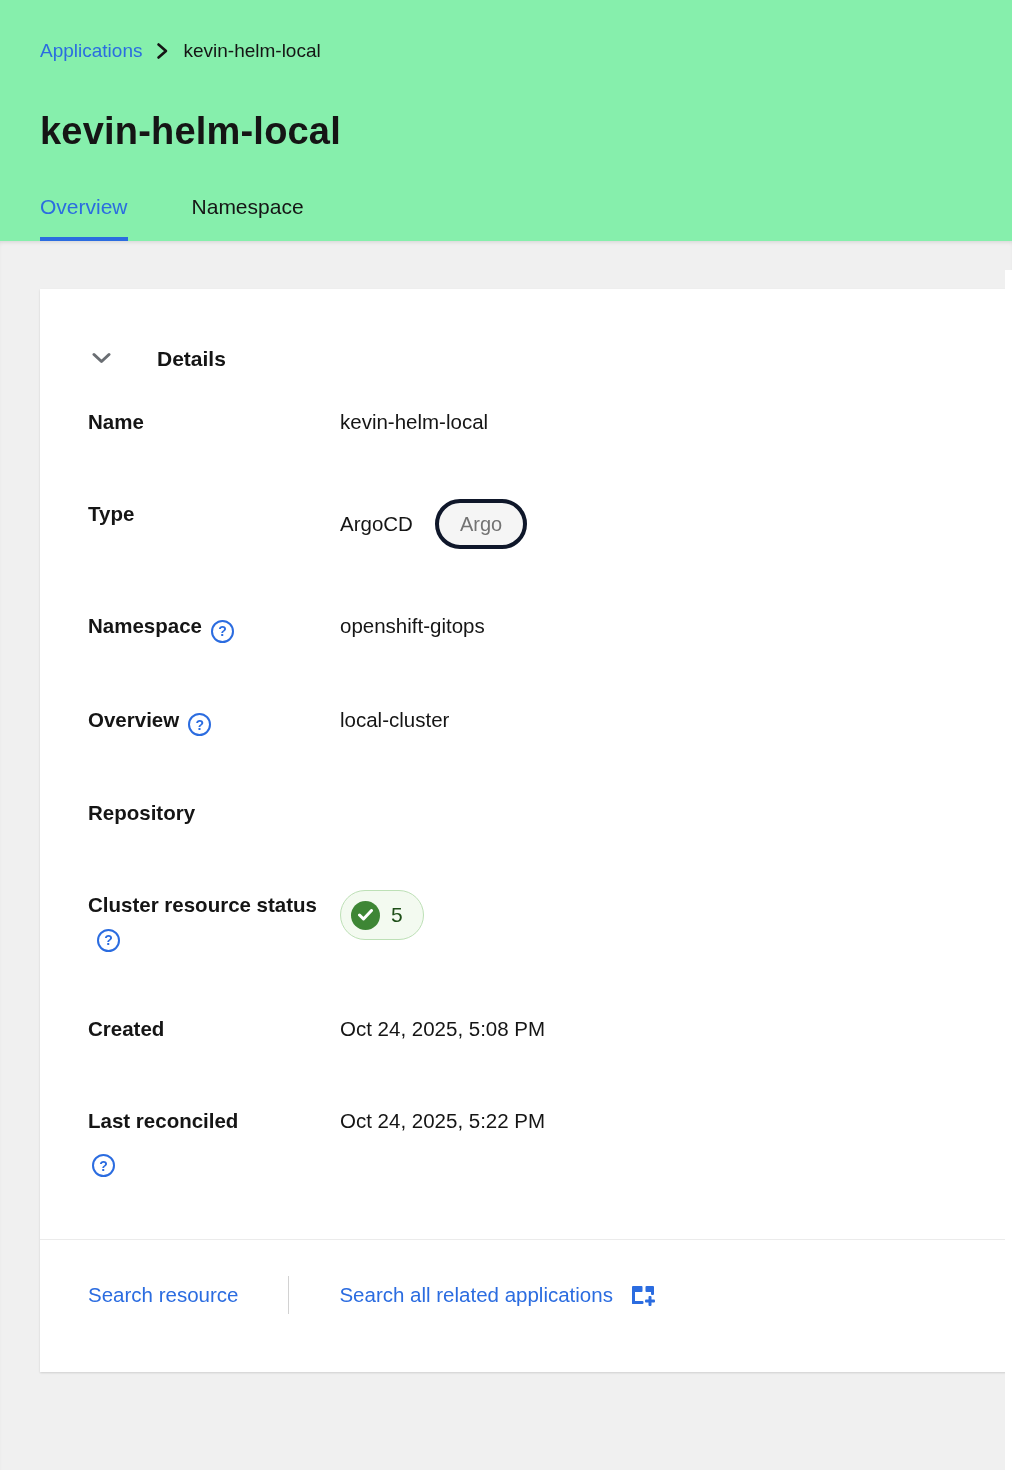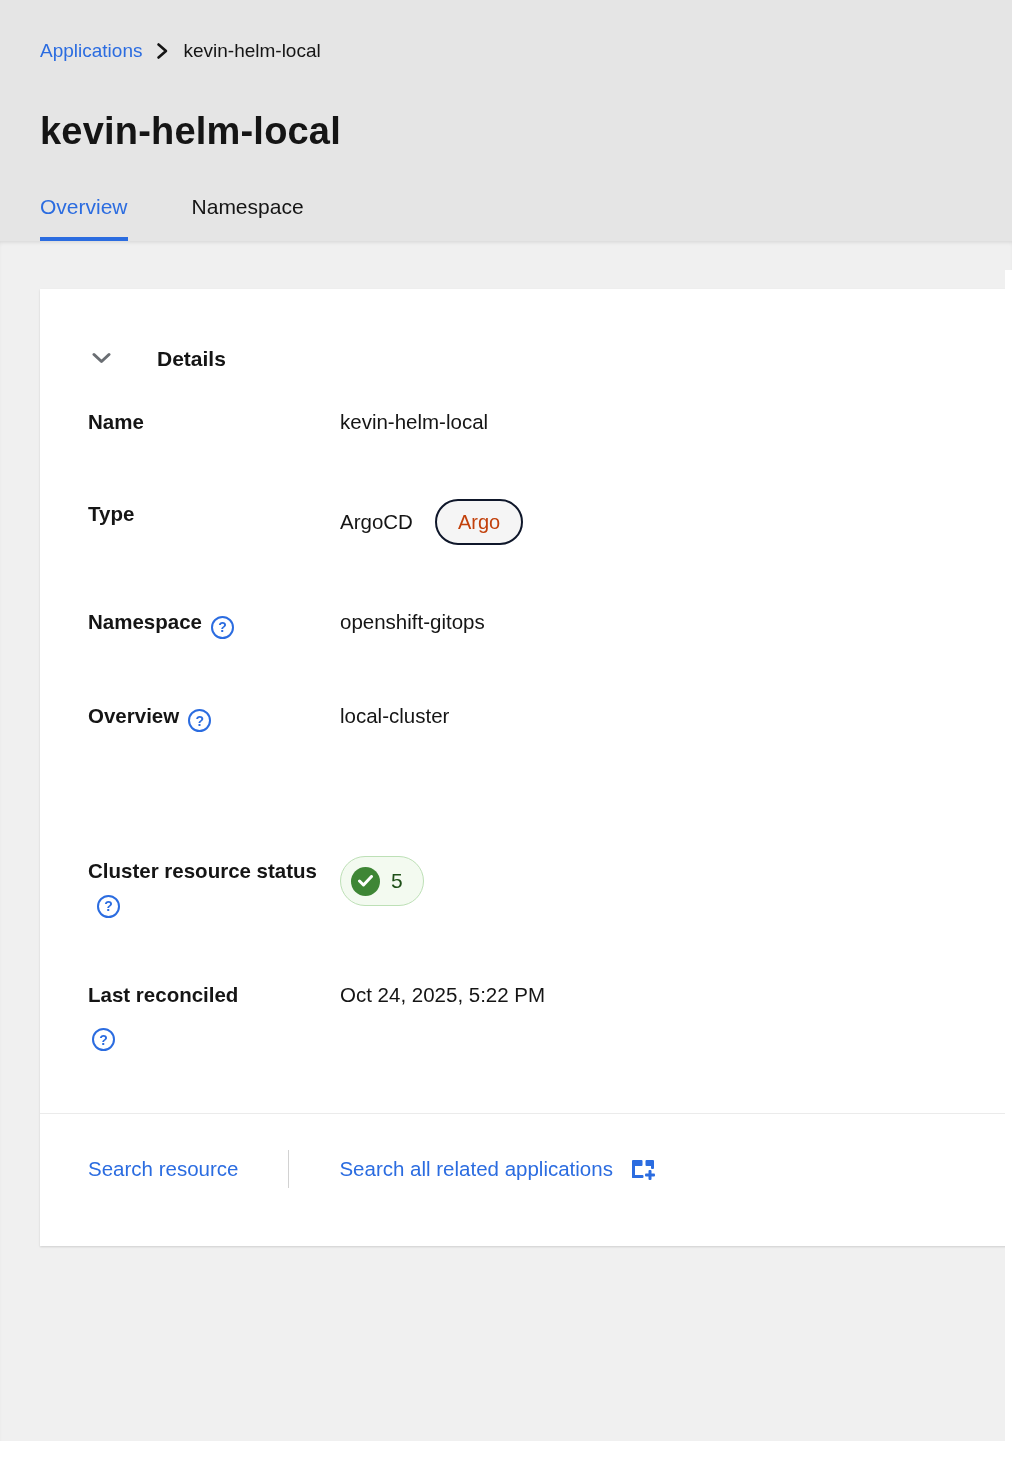--- a/index.html
+++ b/index.html
@@ -9,21 +9,21 @@
     color: #151515;
     background: #ffffff;
     width: 1012px;
     height: 1470px;
     overflow: hidden;
     position: relative;
   }
   a { text-decoration: none; cursor: pointer; }
 
   
-  .page-header { background: #e5e5e5; padding: 40px 59px 0 40px; }
+  .page-header { background: #86efac; padding: 40px 59px 0 40px; }
   .breadcrumb { display: flex; align-items: center; gap: 14px; font-size: 19px; }
   .crumb-link { color: #2b6ce0; }
   .crumb-sep { display: inline-flex; align-items: center; color: #151515; }
   .crumb-current { color: #151515; }
   .page-title {
     margin-top: 48px;
     font-size: 38px;
     font-weight: 600;
     letter-spacing: 0.2px;
     color: #151515;
@@ -65,22 +65,22 @@
     width: 23px; height: 23px; border: 2.2px solid #2b6ce0; border-radius: 50%;
     color: #2b6ce0; font-size: 14px; font-weight: 700;
     vertical-align: -3px; margin-left: 9px; cursor: pointer; background: #fff;
   }
   .help::after { content: "?"; }
   .help-below-line { margin-top: 10px; margin-left: 4px; }
   .help-below-line .help { margin-left: 0; }
 
   .type-value { display: flex; align-items: center; gap: 22px; }
   .label-pill {
-    display: inline-block; background: #f5f5f5; border: 2px solid #0f172a;
-    border-radius: 28px; padding: 9px 21px; font-size: 20px; color: #c2410c; line-height: 1.2;
+    display: inline-block; background: #f5f5f5; border: 4px solid #0f172a;
+    border-radius: 28px; padding: 9px 21px; font-size: 20px; color: #737373; line-height: 1.2;
   }
 
   .status-pill {
     display: inline-flex; align-items: center; gap: 11px;
     background: #f3faf0; border: 1px solid #bde0b6; border-radius: 999px;
     padding: 9px 20px 9px 10px;
   }
   .check-circle {
     width: 29px; height: 29px; border-radius: 50%; background: #3e8635;
     display: inline-flex; align-items: center; justify-content: center;
@@ -164,39 +164,44 @@
         </div>
 
         <div class="field-row">
           <dt class="field-label">
             <span>Overview</span><span class="help"></span>
           </dt>
           <dd class="field-value">local-cluster</dd>
         </div>
 
         <div class="field-row">
+          <dt class="field-label"><span>Repository</span></dt>
           <dd class="field-value"></dd>
         </div>
 
         <div class="field-row">
           <dt class="field-label">
             <span>Cluster resource status</span><span class="help"></span>
           </dt>
           <dd class="field-value">
             <a class="status-pill">
               <span class="check-circle">
                 <svg width="15" height="12" viewBox="0 0 15 12">
                     <path d="M1.5 6 L5.5 10 L13.5 1.5" fill="none" stroke="#ffffff" stroke-width="3" stroke-linecap="round" stroke-linejoin="round"></path>
                   </svg>
               </span>
               <span class="status-count">5</span>
             </a>
           </dd>
         </div>
 
+        <div class="field-row">
+          <dt class="field-label"><span>Created</span></dt>
+          <dd class="field-value">Oct 24, 2025, 5:08 PM</dd>
+        </div>
 
         <div class="field-row">
           <dt class="field-label">
             <span>Last reconciled</span>
             <div class="help-below-line"><span class="help"></span></div>
           </dt>
           <dd class="field-value">Oct 24, 2025, 5:22 PM</dd>
         </div>
 
       </dl>

